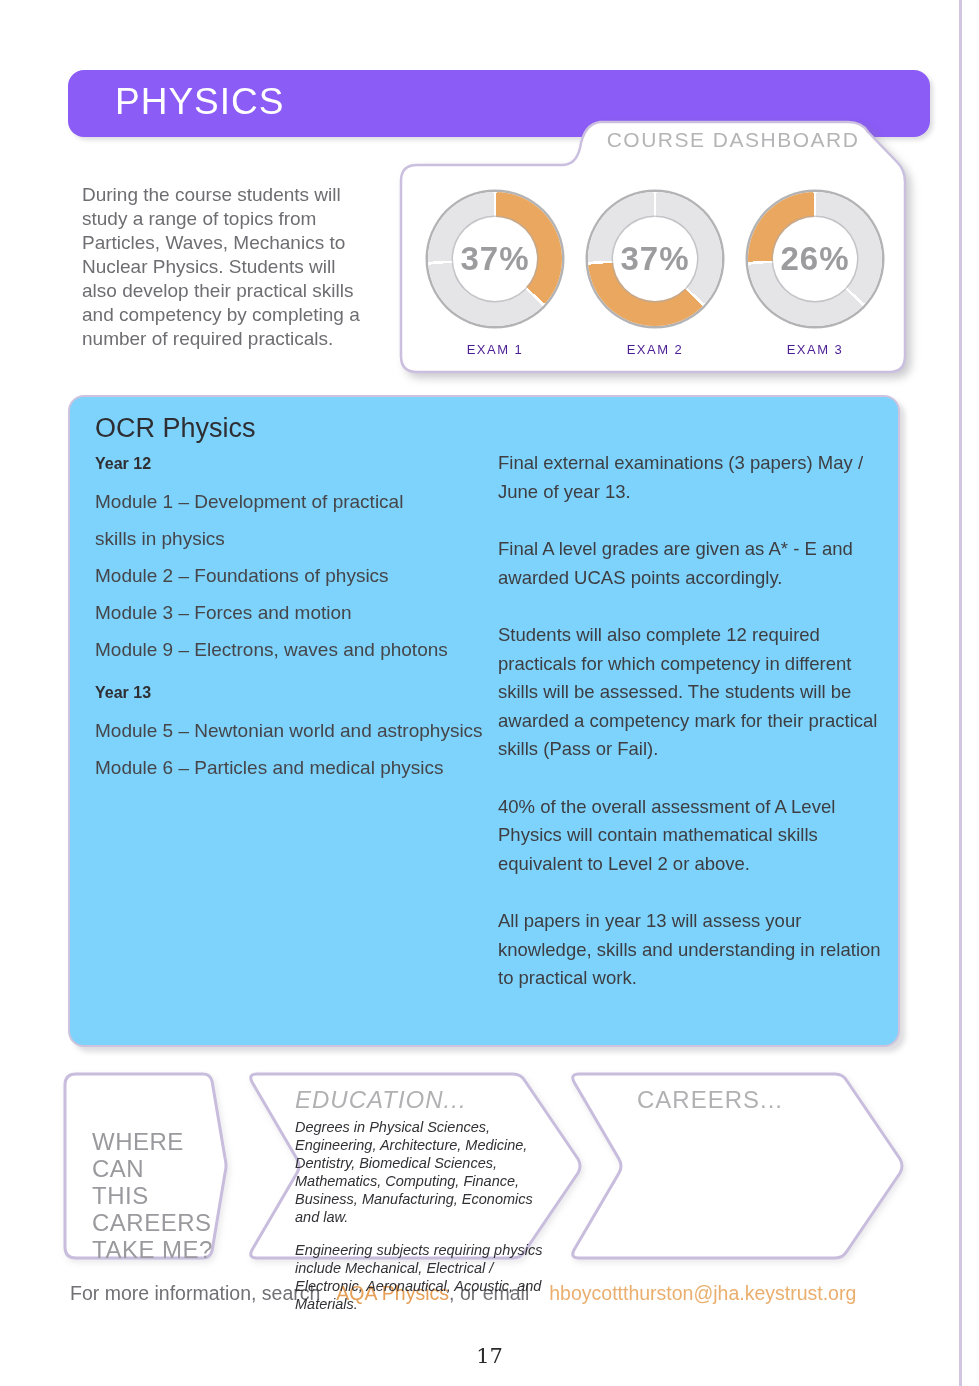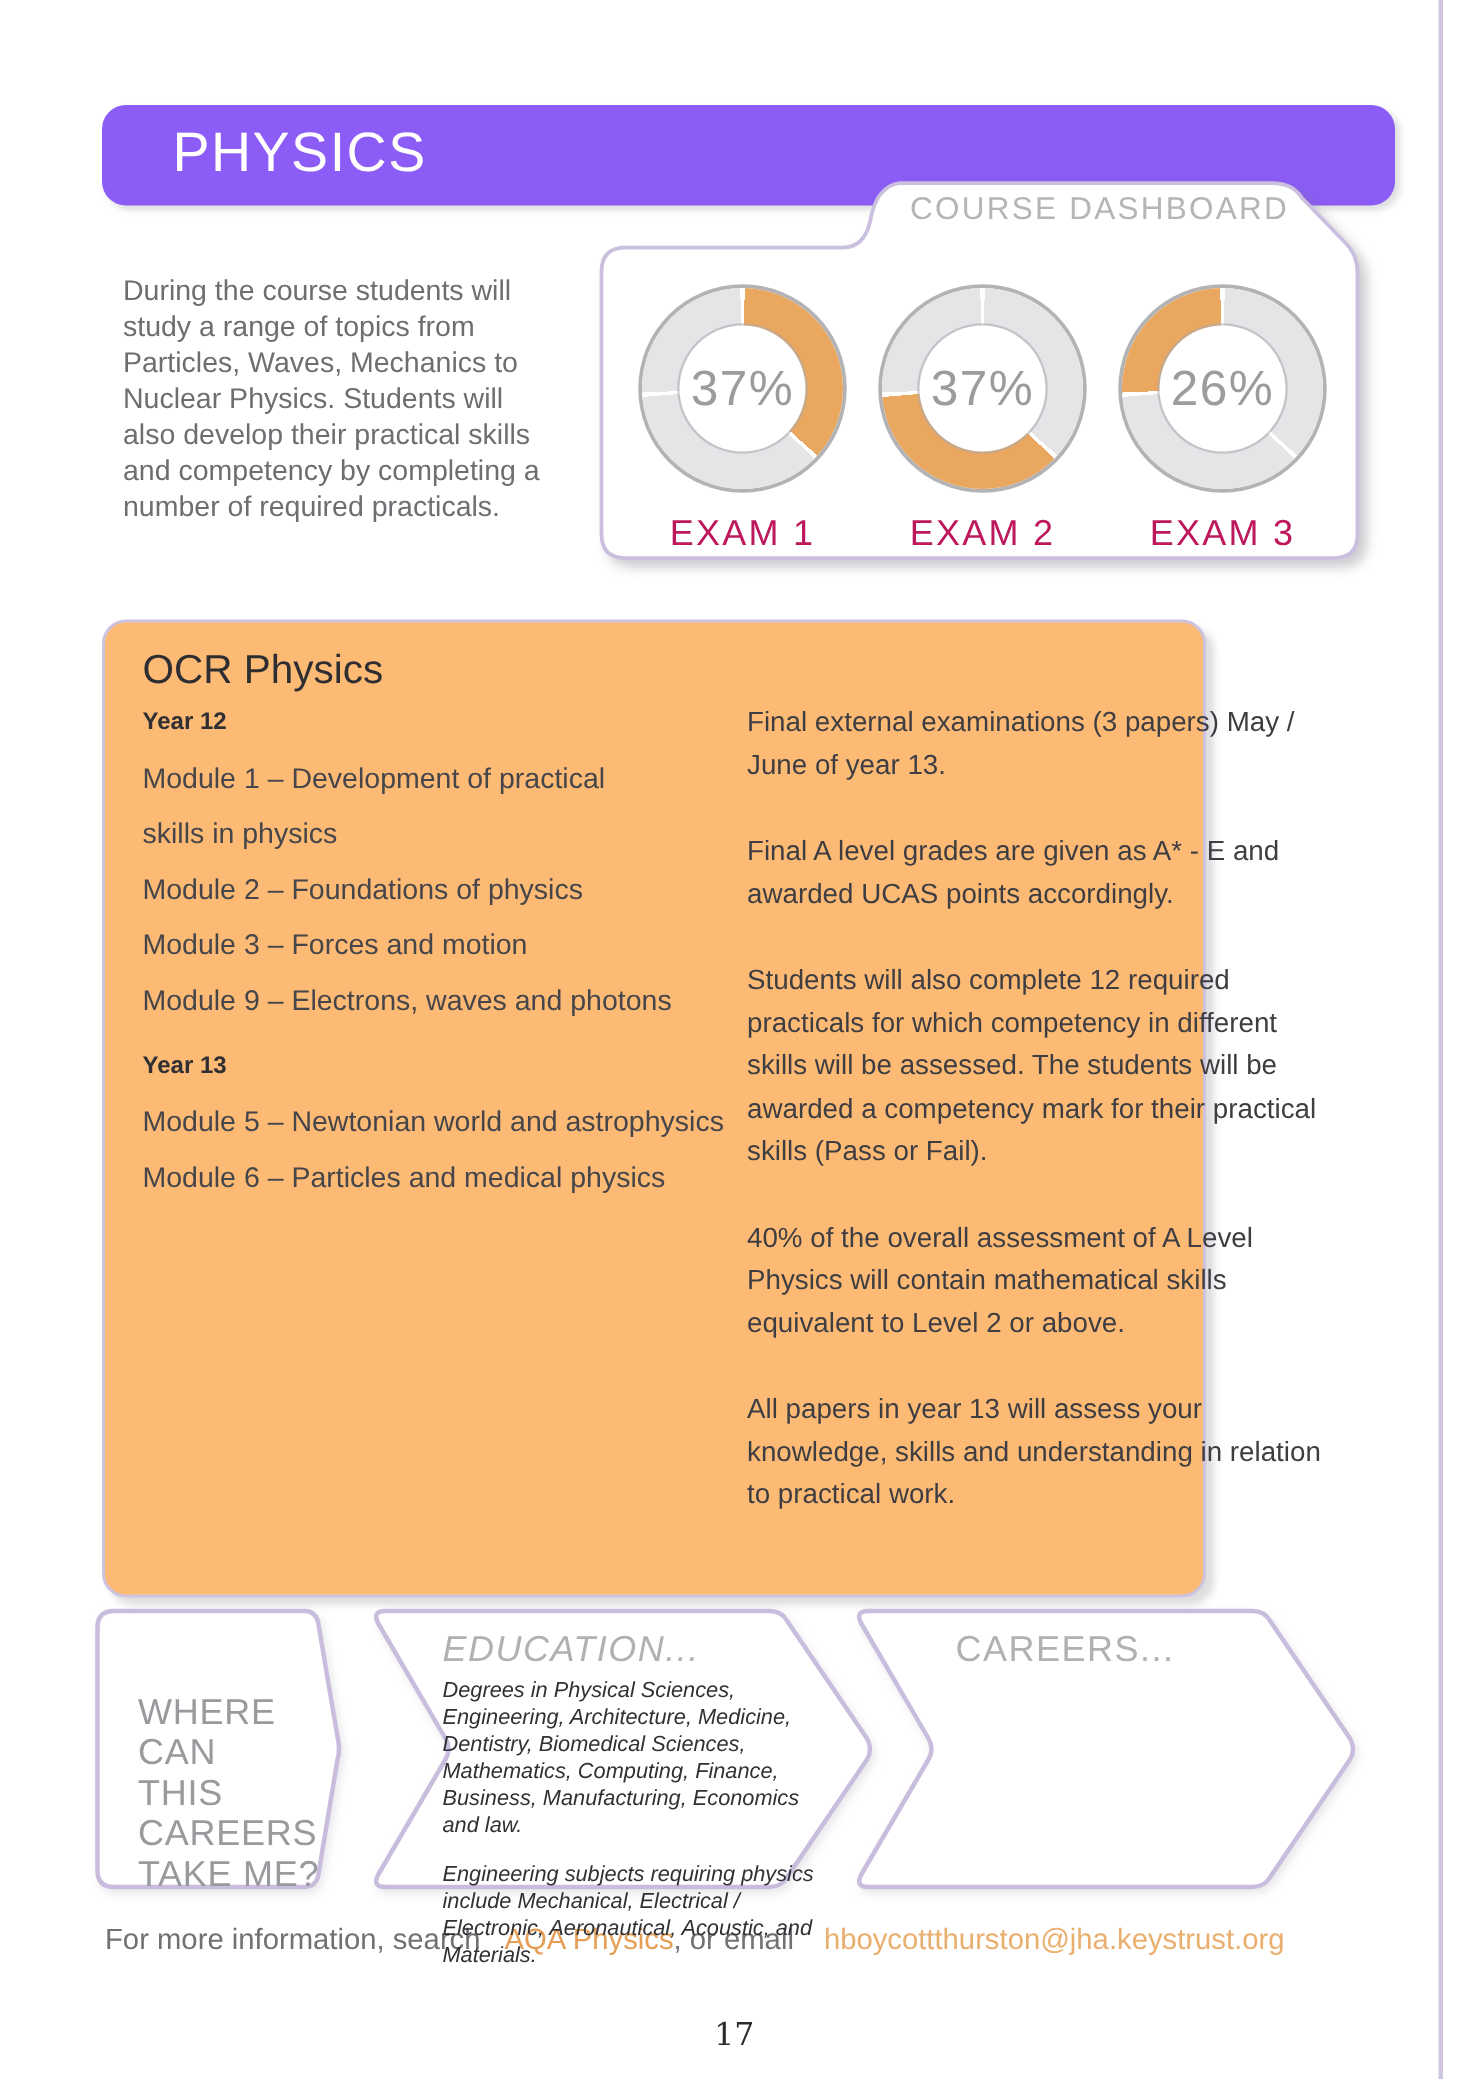--- a/index.html
+++ b/index.html
@@ -21,29 +21,29 @@
   .dashboard{position:absolute;left:398px;top:118px;width:514px;height:258px;}
   .dash-outline{position:absolute;left:0;top:0;width:514px;height:258px;
                 filter:drop-shadow(5px 5px 4px rgba(120,120,132,.38));}
   .dash-outline path{fill:#ffffff;stroke:#cabfdf;stroke-width:2.5;stroke-linejoin:round;}
   .dash-title{position:absolute;left:185px;top:10px;width:300px;text-align:center;font-size:21px;
               color:#b5b5b7;letter-spacing:1.5px;}
   .dash-body{position:absolute;left:4px;right:4px;top:58px;bottom:6px;display:flex;
              justify-content:space-evenly;align-items:flex-start;padding-top:16px;}
   .donut-cell{display:flex;flex-direction:column;align-items:center;}
   .donut{position:relative;width:134px;height:134px;border-radius:50%;
-         box-shadow:0 0 0 2.5px #b3b3b5;}
+         box-shadow:0 0 0 2.5px #b3b3b5;font-weight:bold;}
   .donut-hole{position:absolute;inset:25px;border-radius:50%;background:#ffffff;
               box-shadow:0 0 0 1.5px rgba(170,170,175,.55);
               display:flex;align-items:center;justify-content:center;}
   .pct{font-size:33px;color:#9c9c9e;white-space:nowrap;letter-spacing:1px;}
-  .donut-label{margin-top:16px;font-size:24px;color:#be185d;letter-spacing:1.5px;}
+  .donut-label{margin-top:16px;font-size:13px;color:#4c1d95;letter-spacing:1.5px;}
 
   
-  .ocr-box{position:absolute;left:68px;top:413px;width:736px;height:652px;background:#fdba74;
+  .ocr-box{position:absolute;left:68px;top:395px;width:832px;height:652px;background:#7dd3fc;
            border:2px solid #cdc3de;border-radius:16px;
            box-shadow:5px 5px 5px rgba(125,125,135,.25);box-sizing:border-box;}
   .ocr-title{position:absolute;left:25px;top:16px;margin:0;font-size:27px;font-weight:500;
              color:#2e2e32;}
   .ocr-left{position:absolute;left:25px;top:58px;width:400px;}
   .year-label{font-size:16px;font-weight:bold;color:#2f2f33;margin:0 0 19px 0;}
   .year-label.second{margin-top:24px;}
   .module-line{font-size:19px;color:#46464a;line-height:20px;margin:0 0 17px 0;}
   .ocr-right{position:absolute;left:428px;top:52px;width:392px;}
   .ocr-right p{margin:0 0 29px 0;font-size:18.5px;line-height:28.5px;color:#3e3e42;}

